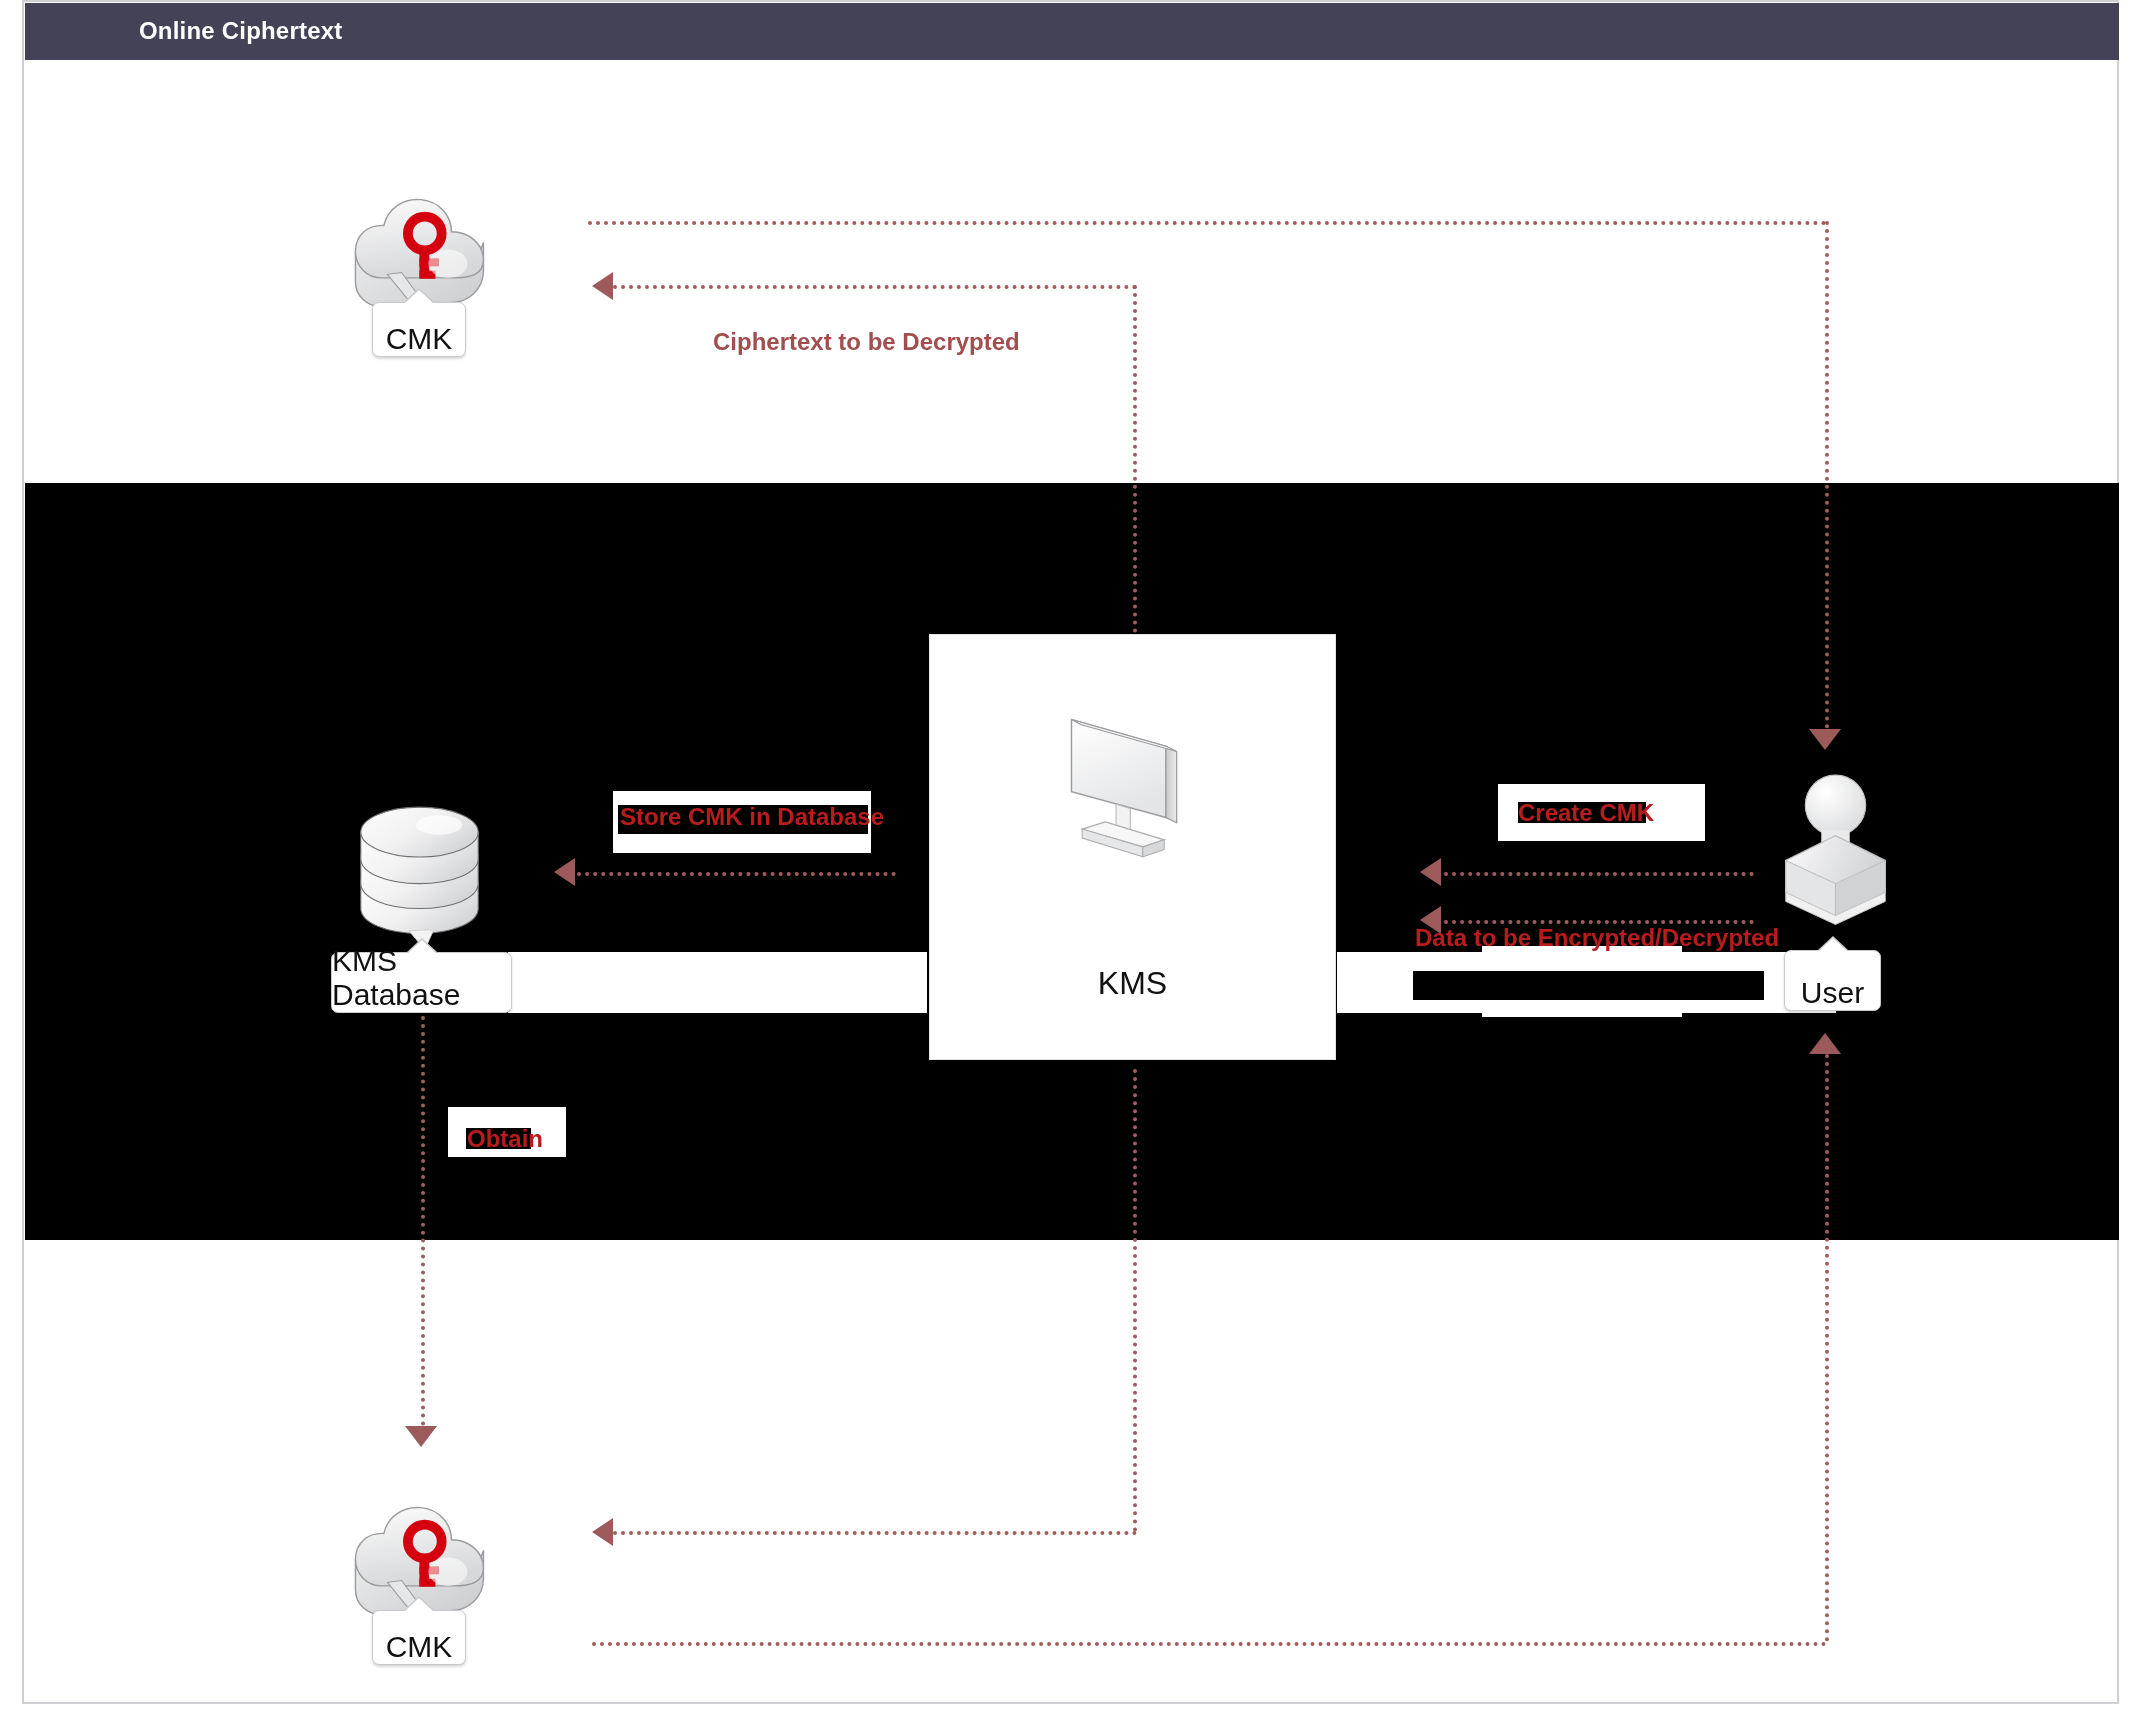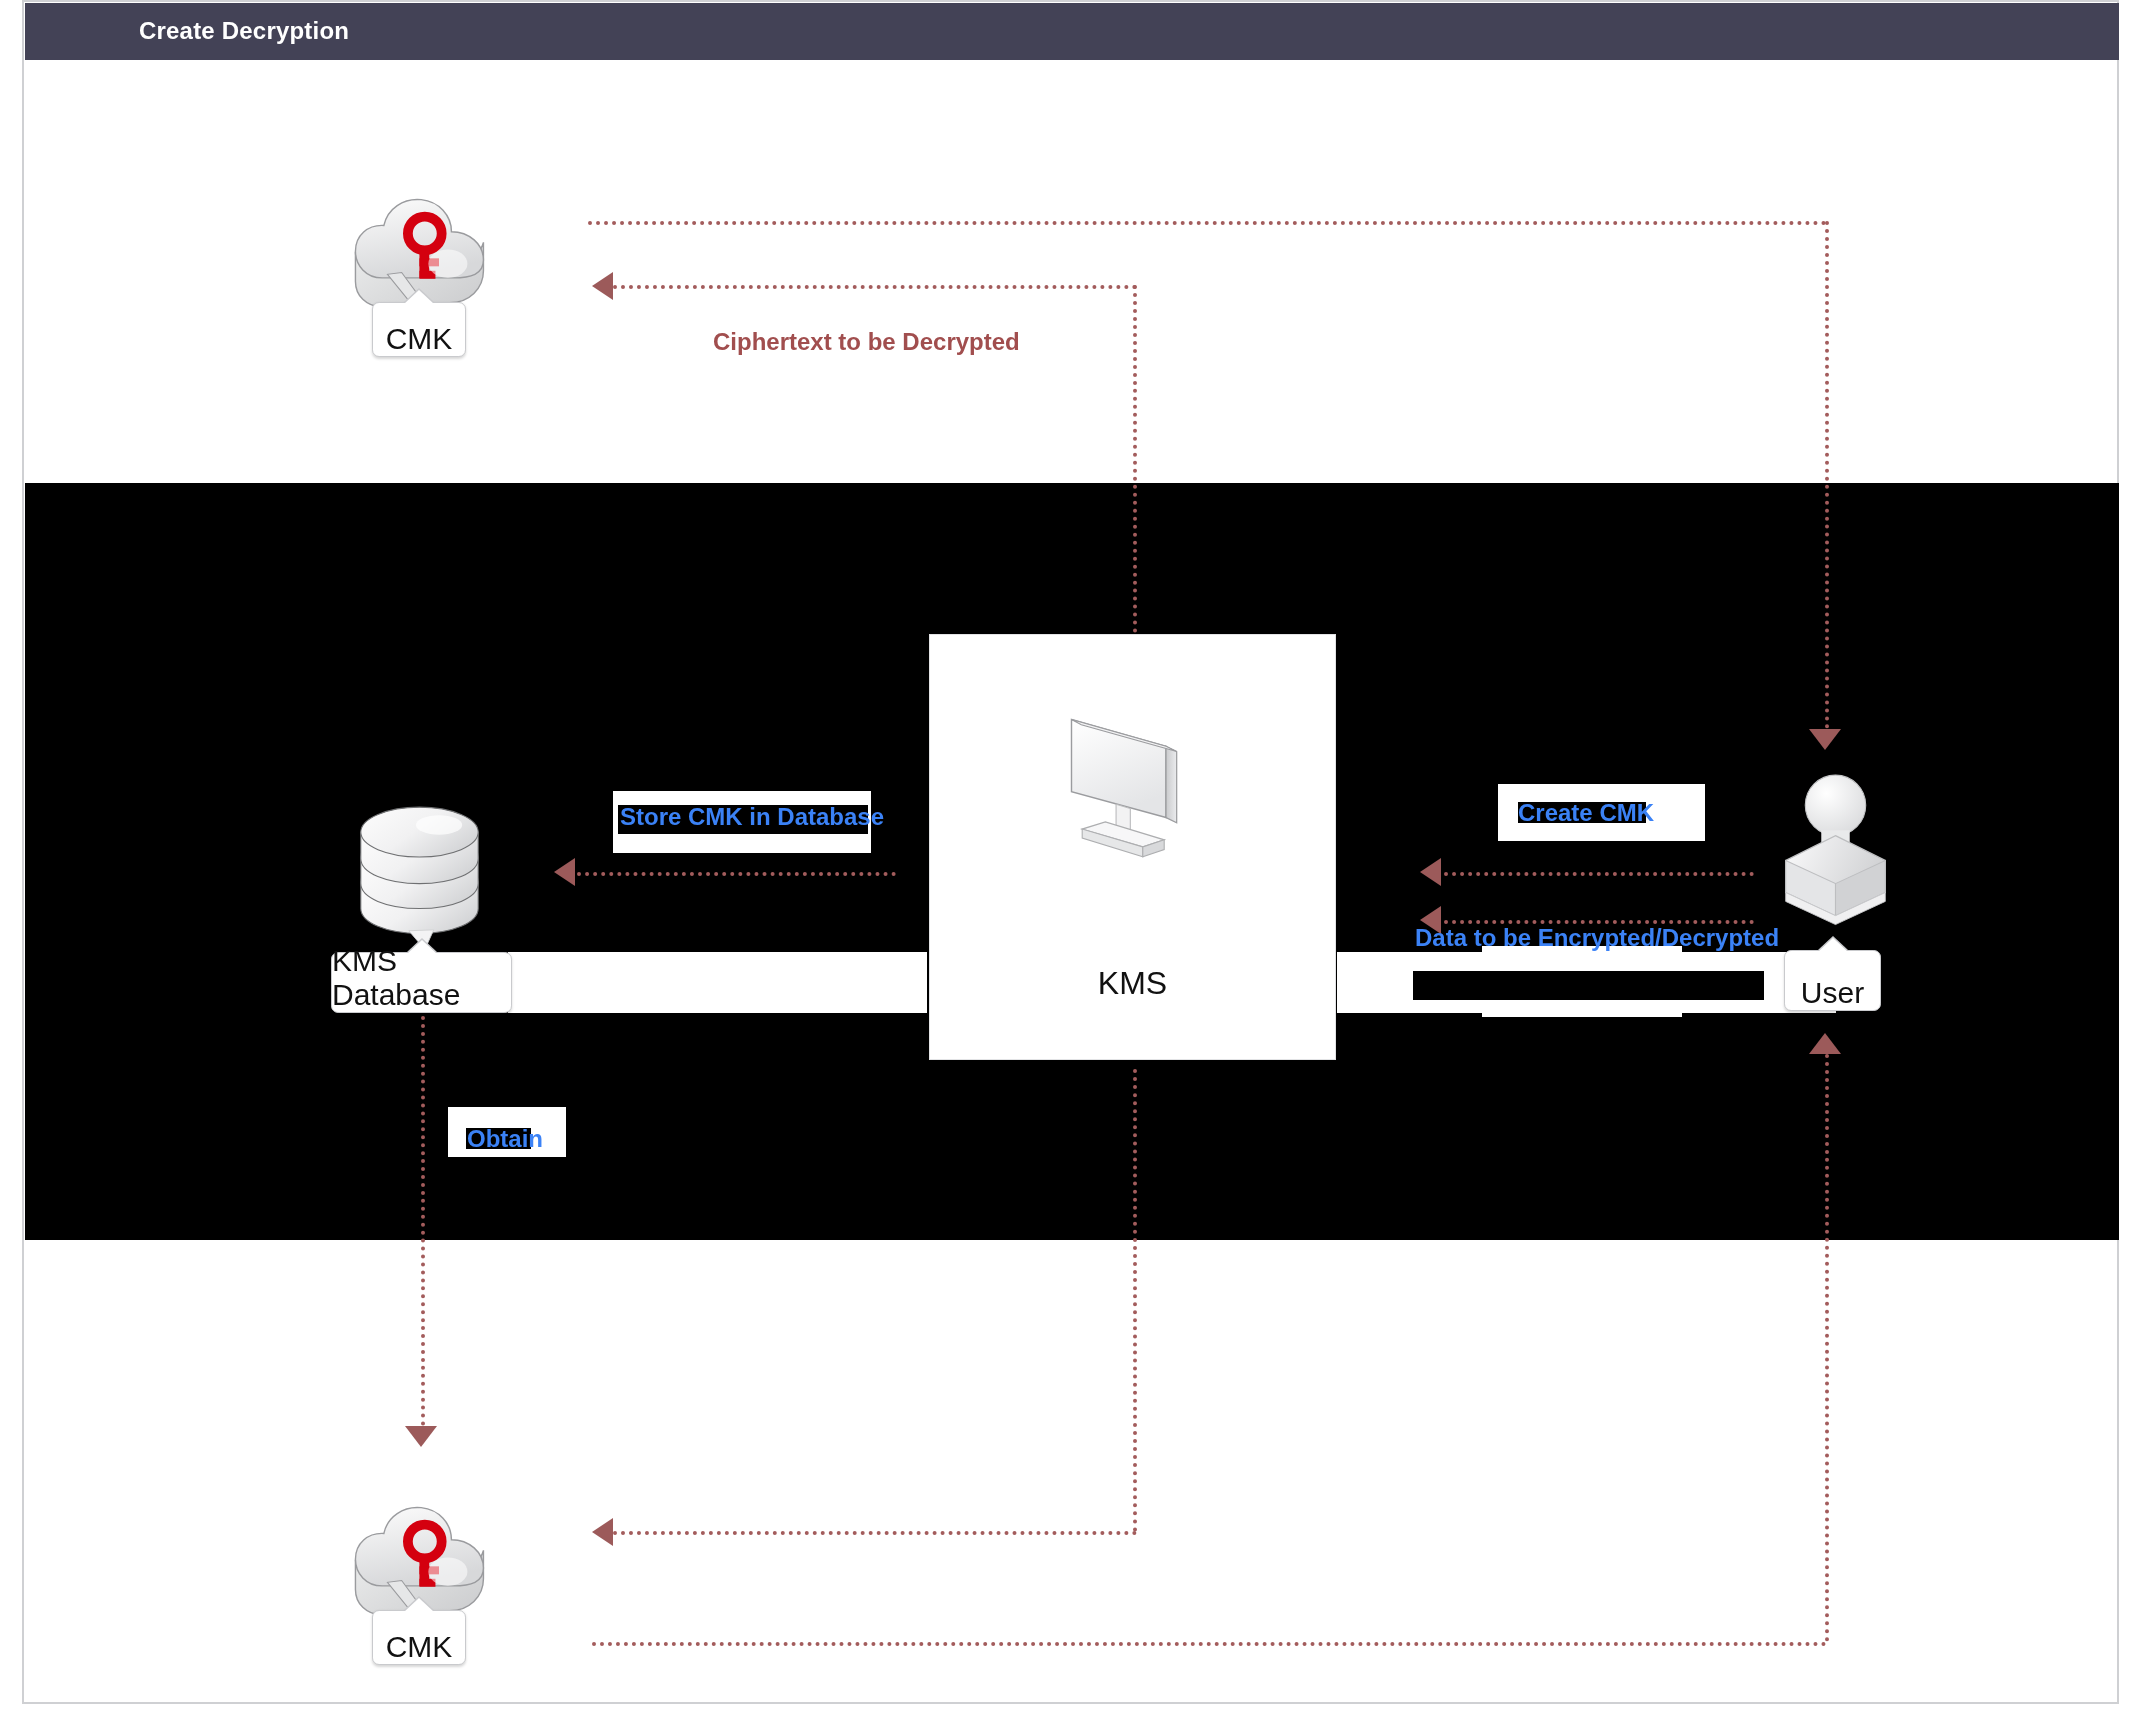--- a/index.html
+++ b/index.html
@@ -85,21 +85,21 @@
     position:absolute;
     left:0;right:0;
     text-align:center;
     font-size:32px;
     color:#111111;
   }
 
   
   .edge-label{
     position:absolute;
-    color:#3b82f6;
+    color:#b91c1c;
     font-weight:bold;
     font-size:24px;
     white-space:nowrap;
     z-index:25;
   }
   .edge-label.plain{color:#a14e4e;}
   .edge-plate{
     position:absolute;
     background:#ffffff;
     z-index:20;
@@ -157,21 +157,21 @@
 <div id="canvas">
 
   <div class="frame"></div>
 
   <div class="black-band" style="left:25px;top:483px;width:2094px;height:757px;"></div>
 
   <div class="white-stripe" style="left:508px;top:952px;width:419px;height:61px;"></div>
   <div class="white-stripe" style="left:1337px;top:952px;width:499px;height:61px;"></div>
 
   <div class="lane-bar" style="left:25px;top:2.7px;width:2094px;height:57px;">
-    <span>Create Decryption</span>
+    <span>Online Ciphertext</span>
   </div>
 
 
   <div class="h-line" style="left:588px;top:221px;width:1239px;"></div>
 
   <div class="v-line" style="left:1825px;top:221px;height:508px;"></div>
   <div class="arrow-down" style="left:1809px;top:729px;"></div>
 
   <div class="h-line" style="left:613px;top:285px;width:524px;"></div>
   <div class="arrow-left" style="left:592px;top:272px;"></div>

